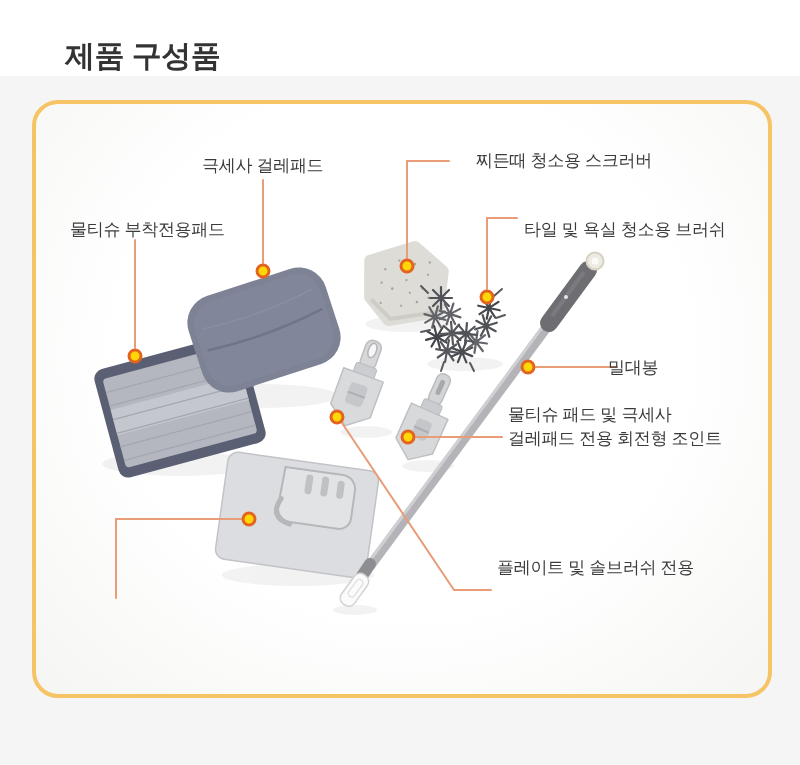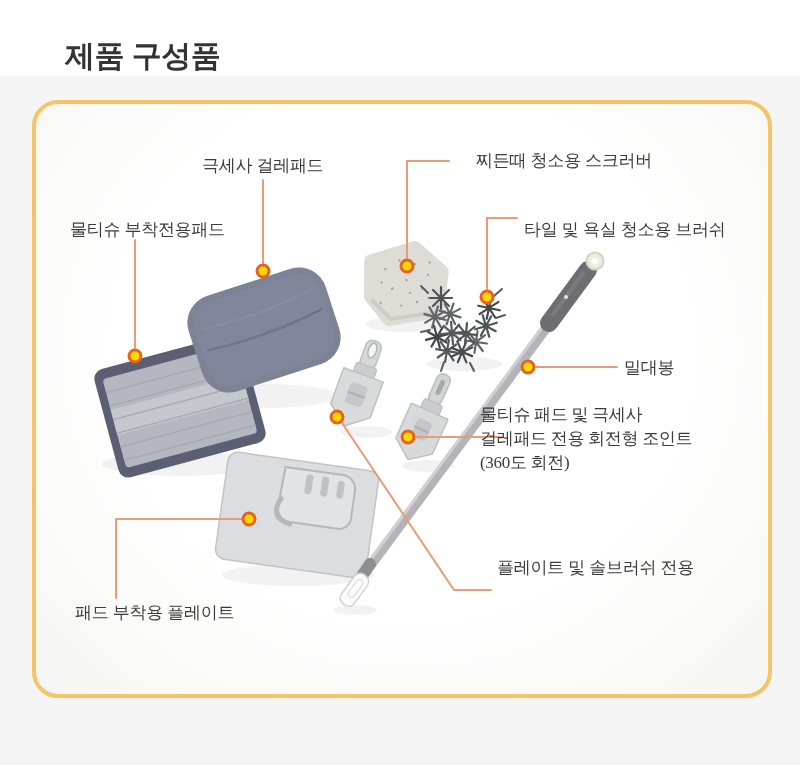--- a/index.html
+++ b/index.html
@@ -30,22 +30,22 @@
   }
   .lbl{
     position:absolute;z-index:3;
     font-size:17px;color:#3b3b3b;font-weight:500;letter-spacing:-0.3px;
     line-height:24px;white-space:nowrap;
   }
   .lbl-microfiber{left:202px;top:154px;}
   .lbl-wetwipe{left:70px;top:218px;}
   .lbl-scrubber{left:476px;top:149px;}
   .lbl-brush{left:524px;top:206px;margin-top:12px;}
-  .lbl-pole{left:624px;top:356px;}
-  .lbl-joint360{left:480px;top:403px;font-family:Liberation Serif, serif;}
+  .lbl-pole{left:608px;top:356px;}
+  .lbl-joint360{left:508px;top:403px;}
   .lbl-joint180{left:497px;top:556px;}
   .lbl-plate{left:75px;top:601px;}
 </style>
 </head>
 <body>
 
 <div class="band"></div>
 
 <h1 class="page-title">제품 구성품</h1>
 
@@ -188,22 +188,20 @@
 
 <div class="lbl lbl-microfiber">극세사 걸레패드</div>
 <div class="lbl lbl-wetwipe">물티슈 부착전용패드</div>
 <div class="lbl lbl-scrubber">찌든때 청소용 스크러버</div>
 <div class="lbl lbl-brush">타일 및 욕실 청소용 브러쉬</div>
 <div class="lbl lbl-pole">밀대봉</div>
 
 <div class="lbl lbl-joint360">
   <div>물티슈 패드 및 극세사</div>
   <div>걸레패드 전용 회전형 조인트</div>
-  <div>(360도 회전)</div>
 </div>
 
 <div class="lbl lbl-joint180">
   <div>플레이트 및 솔브러쉬 전용</div>
 </div>
 
 <div class="lbl lbl-plate">
-  <div>패드 부착용 플레이트</div>
 </div>
 
 </body></html>

